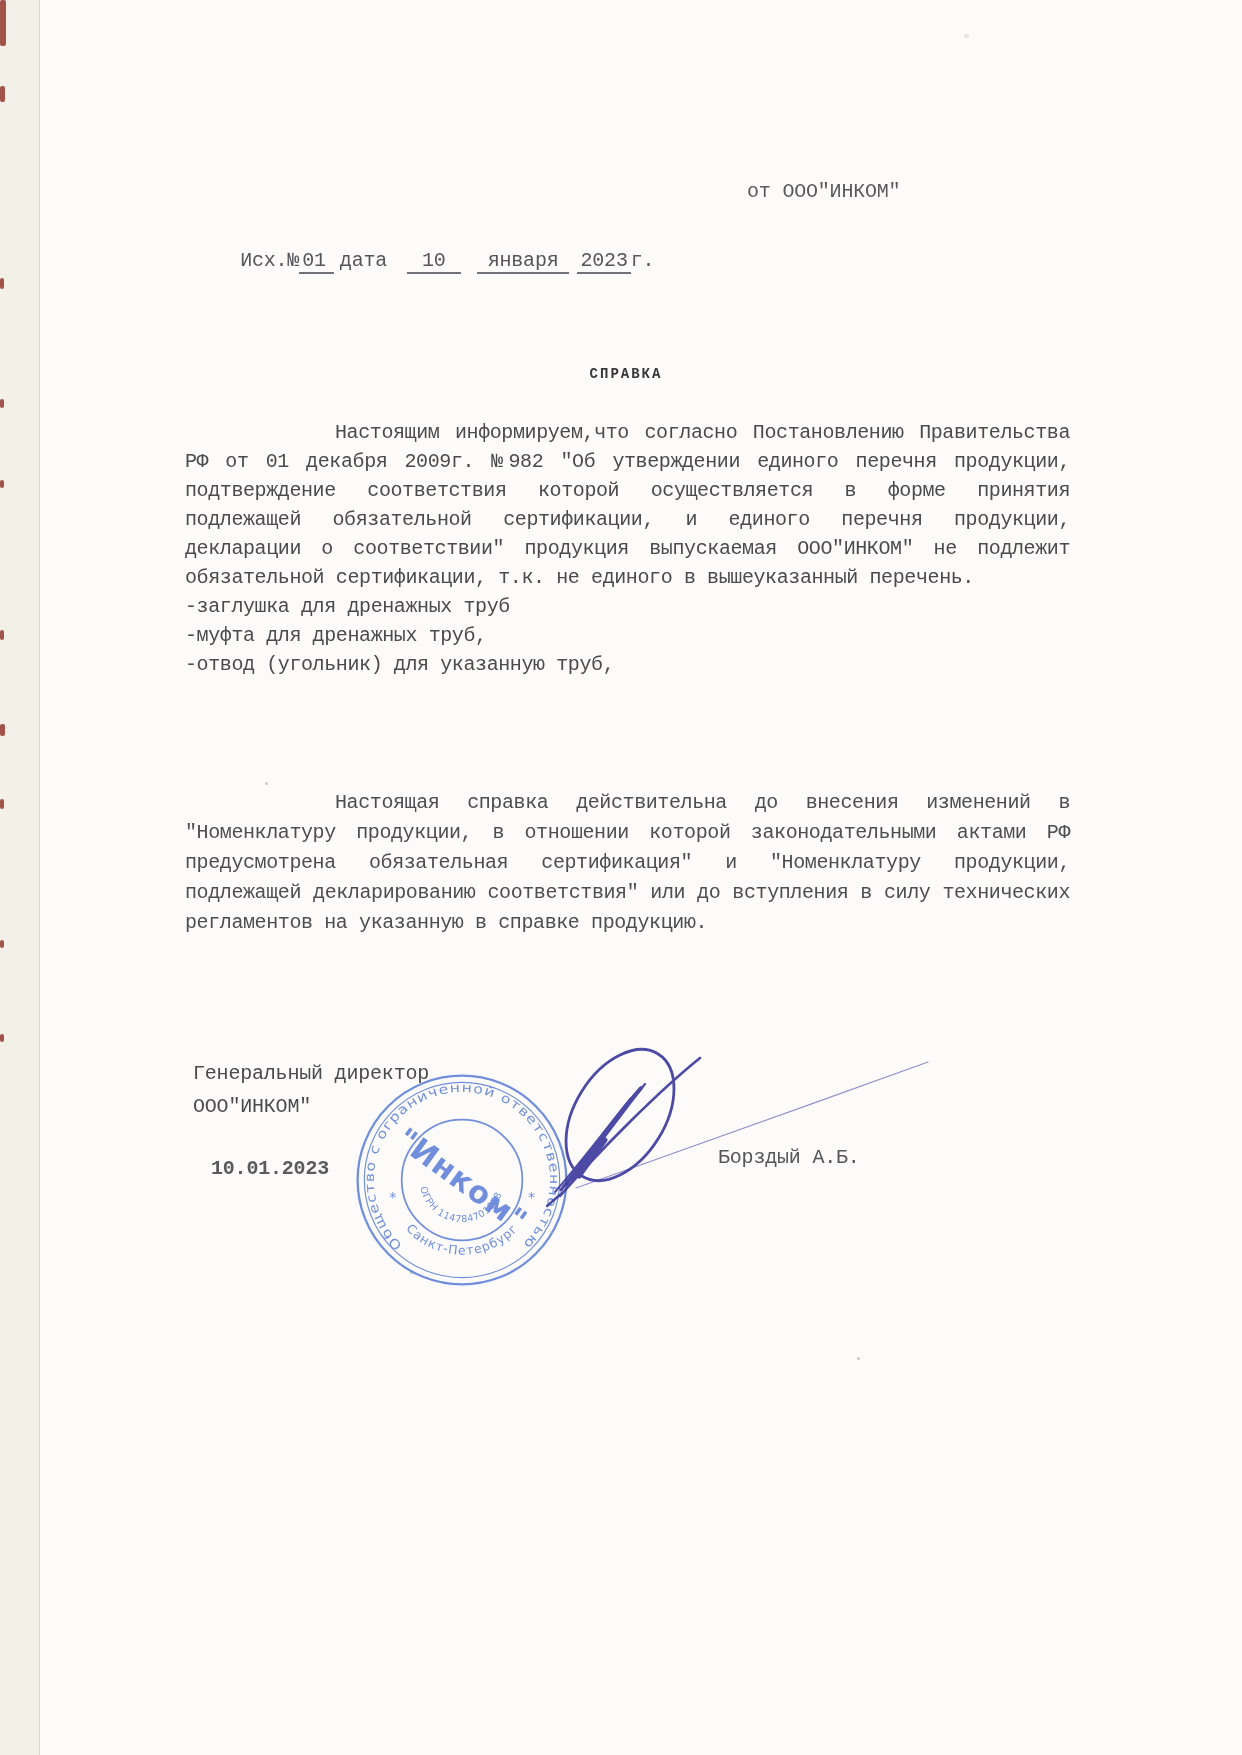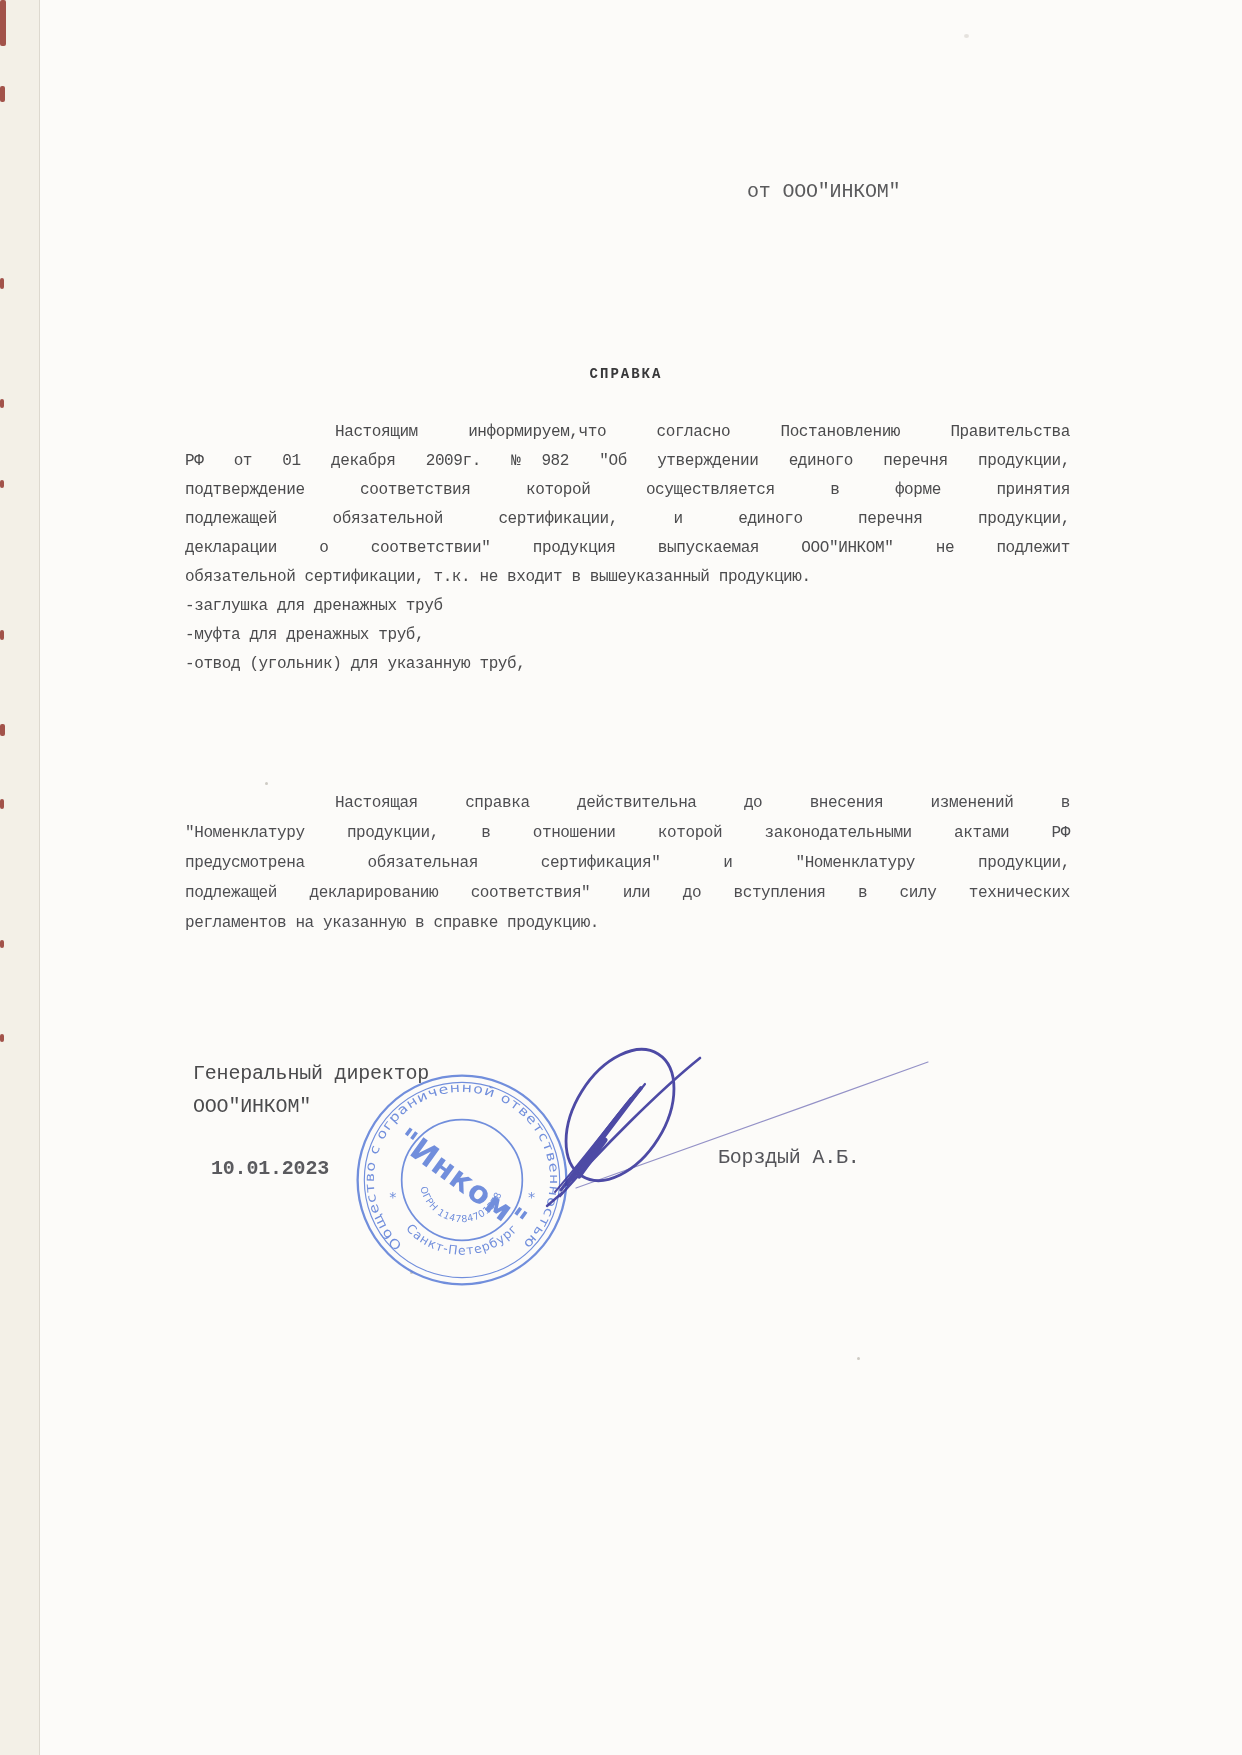--- a/index.html
+++ b/index.html
@@ -20,21 +20,21 @@
   .ref-line{left:193px;top:226px;color:#55555a;}
   .ref-line .seg{display:inline-block;}
   .seg-u{border-bottom:2px solid #72727a;}
   .seg-n01{padding:0 8px 0 3px;margin-right:6px;}
   .seg-d10{padding:0 15px;margin:0 10px 0 20px;}
   .seg-mon{padding:0 11px;margin:0 4px 0 6px;}
   .seg-yr{padding:0 3px;margin-left:4px;}
 
   .title{left:185px;top:366px;width:882px;text-align:center;font-weight:bold;font-size:14px;letter-spacing:2px;color:#38383a;}
 
-  .textcol{left:185px;width:885px;font-size:16px;letter-spacing:-.4px;}
+  .textcol{left:185px;width:885px;font-size:20px;letter-spacing:-.4px;}
   .body1{top:418px;line-height:29px;}
   .para2{top:788px;line-height:30px;color:#4e4e52;}
   .jline{text-align:justify;text-align-last:justify;}
   .para .jline:last-child{text-align-last:left;}
   .indent-first .jline:first-child{padding-left:150px;}
   .plist div{text-align:left;line-height:29px;}
 
   .sig-label1{left:193px;top:1062px;z-index:1;}
   .sig-label2{left:193px;top:1095px;z-index:1;}
   .sig-date{left:211px;top:1157px;z-index:1;color:#5a5a5e;font-weight:bold;}
@@ -60,31 +60,34 @@
   <div class="fleck" style="left:0;top:799px;width:4px;height:10px;"></div>
   <div class="fleck" style="left:0;top:940px;width:4px;height:8px;"></div>
   <div class="fleck" style="left:0;top:1034px;width:4px;height:8px;"></div>
   <div class="dot" style="left:265px;top:782px;width:3px;height:3px;"></div>
   <div class="dot" style="left:410px;top:1271px;width:3px;height:3px;"></div>
   <div class="dot" style="left:857px;top:1357px;width:3px;height:3px;"></div>
   <div class="dot" style="left:964px;top:34px;width:5px;height:4px;opacity:.35;"></div>
 
   <div class="abs t from-line">от ООО"ИНКОМ"</div>
 
+  <div class="abs t ref-line">
+    <span class="seg">Исх.№</span><span class="seg seg-u seg-n01">01</span><span class="seg">дата</span><span class="seg seg-u seg-d10">10</span><span class="seg seg-u seg-mon">января</span><span class="seg seg-u seg-yr">2023</span><span class="seg">г.</span>
+  </div>
 
   <div class="abs title">СПРАВКА</div>
 
   <div class="abs textcol body1">
     <div class="para indent-first">
         <div class="jline">Настоящим информируем,что согласно Постановлению Правительства</div>
         <div class="jline">РФ от 01 декабря 2009г. №982 "Об утверждении единого перечня продукции,</div>
         <div class="jline">подтверждение соответствия которой осуществляется в форме принятия</div>
         <div class="jline">подлежащей обязательной сертификации, и единого перечня продукции,</div>
         <div class="jline">декларации о соответствии" продукция выпускаемая ООО"ИНКОМ" не подлежит</div>
-        <div class="jline">обязательной сертификации, т.к. не входит в вышеуказанный продукцию.</div>
+        <div class="jline">обязательной сертификации, т.к. не единого в вышеуказанный перечень.</div>
       </div>
     <div class="plist">
         <div class="pline">-заглушка для дренажных труб</div>
         <div class="pline">-муфта для дренажных труб,</div>
         <div class="pline">-отвод (угольник) для указанную труб,</div>
       </div>
   </div>
 
   <div class="abs textcol para2 para indent-first">
       <div class="jline">Настоящая справка действительна до внесения изменений в</div>

